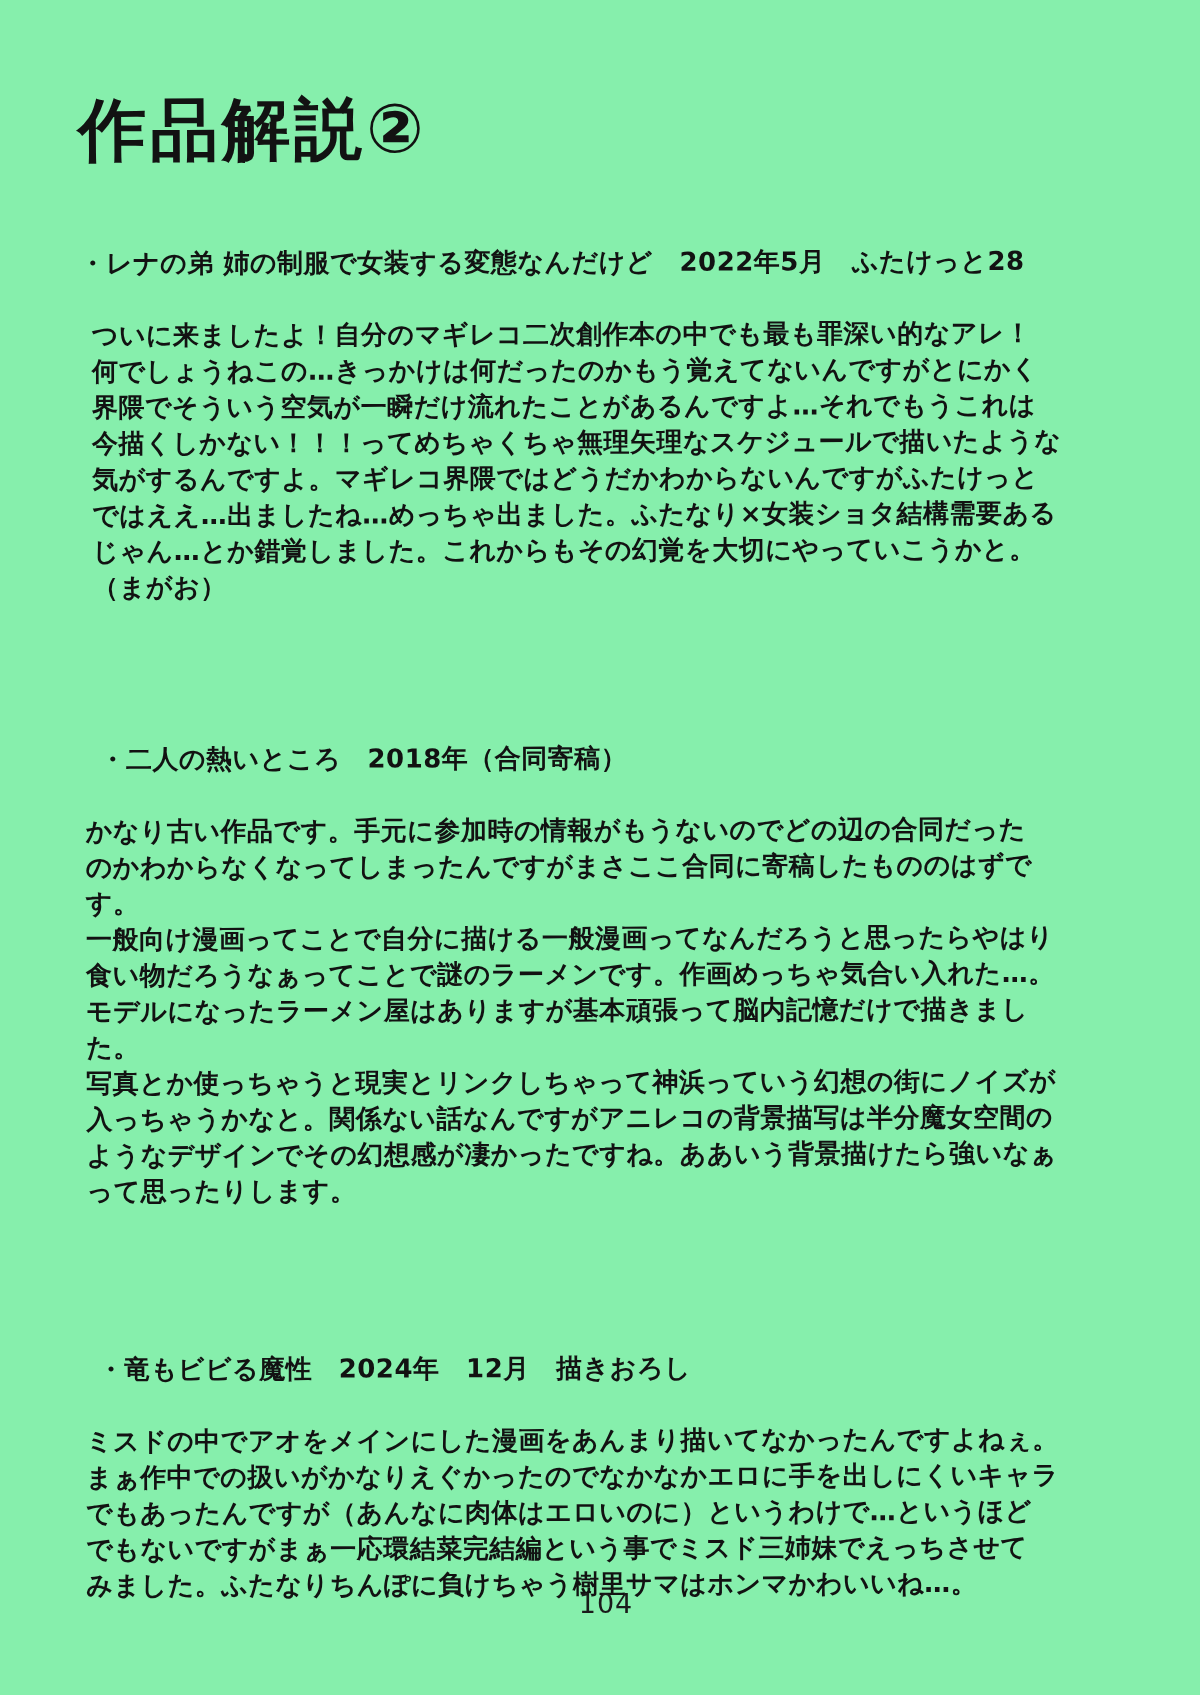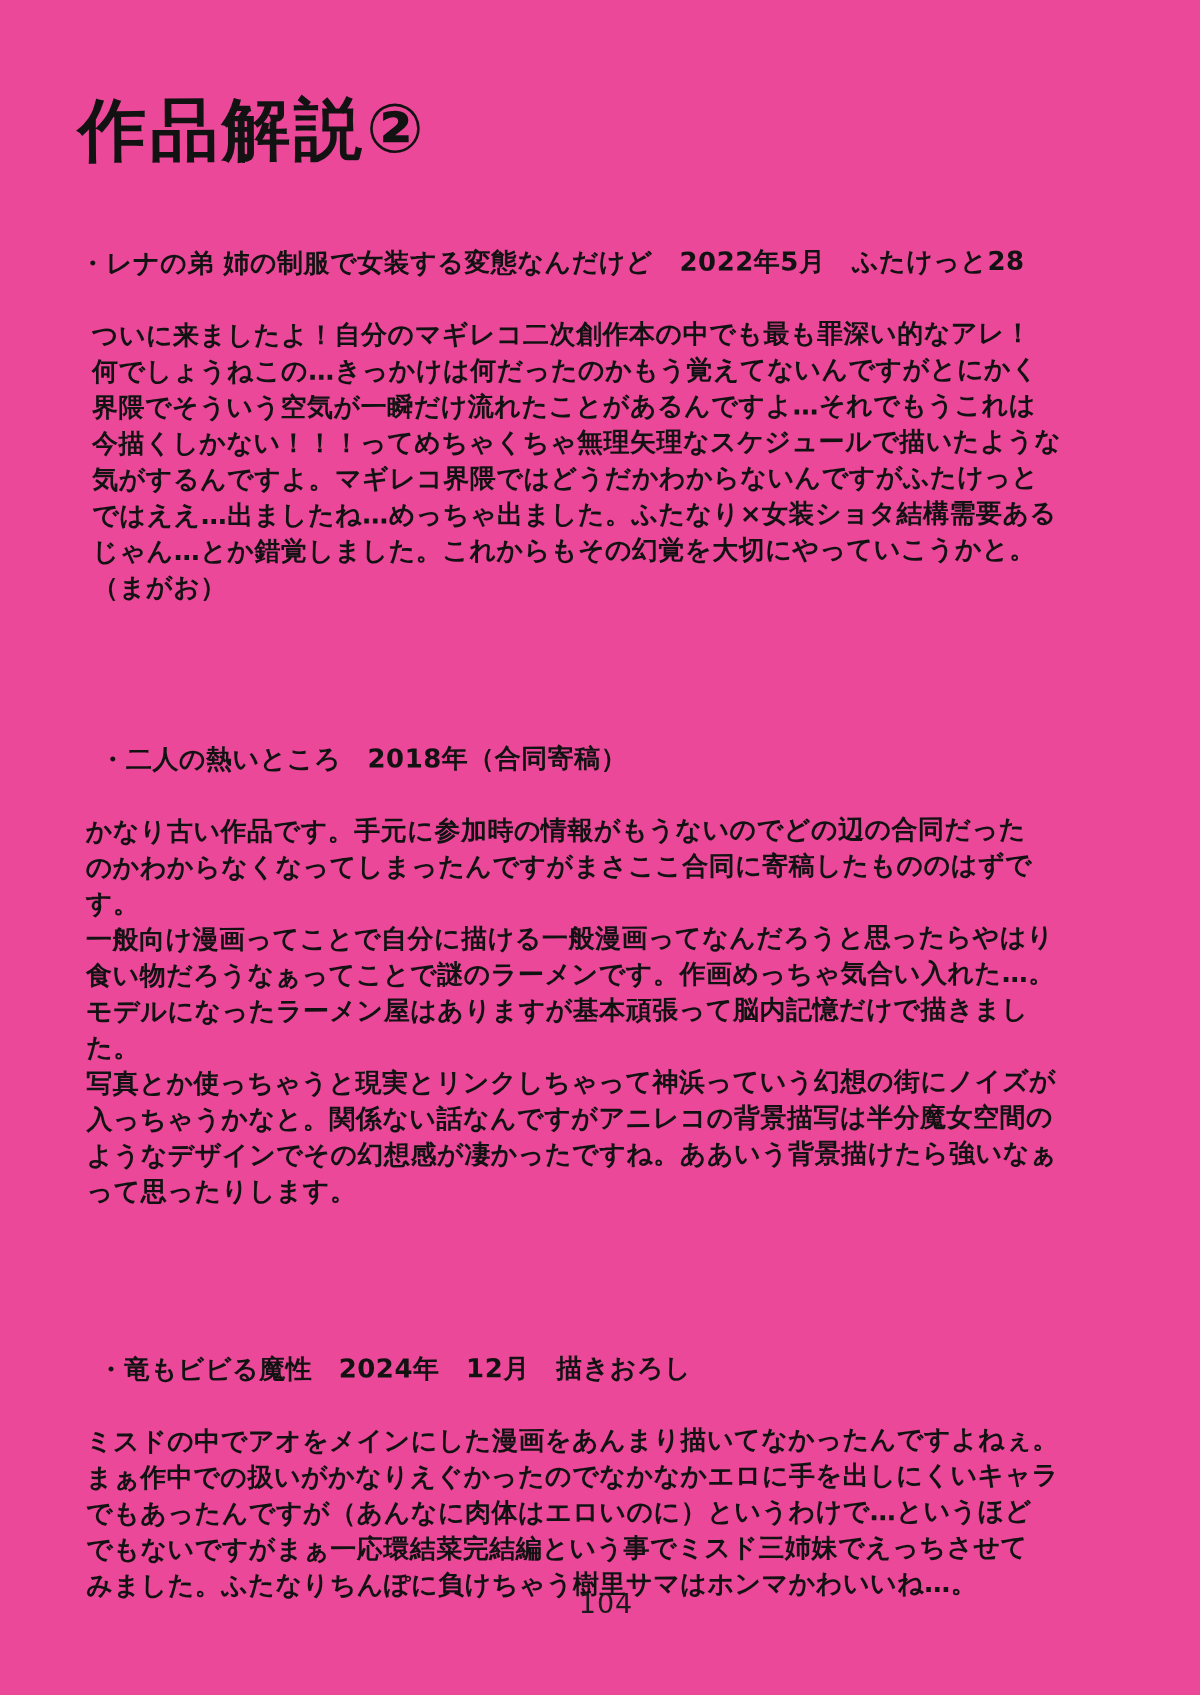--- a/index.html
+++ b/index.html
@@ -11,21 +11,21 @@
     width: 1200px;
     height: 1695px;
     position: relative;
     overflow: hidden;
     font-family: "DejaVu Sans", sans-serif;
     color: #121212;
   }
   .page {
     position: absolute;
     inset: 0;
-    background: #ec4899;
+    background: #86efac;
     padding: 85px 70px 0 78px;
     box-sizing: border-box;
   }
   .title {
     margin: 0 0 0 0;
     font-size: 68px;
     line-height: 1.25;
     font-weight: bold;
     letter-spacing: 4px;
     transform: rotate(-0.3deg);

